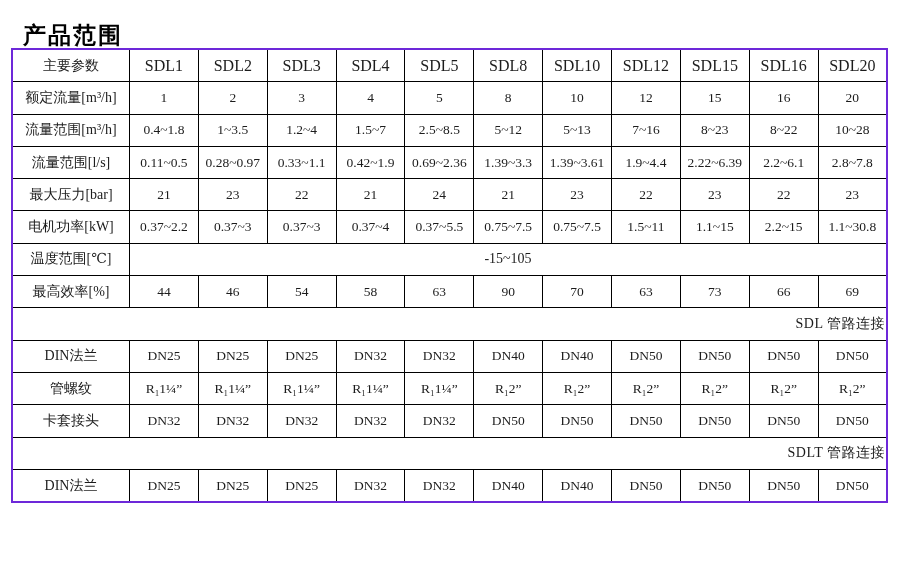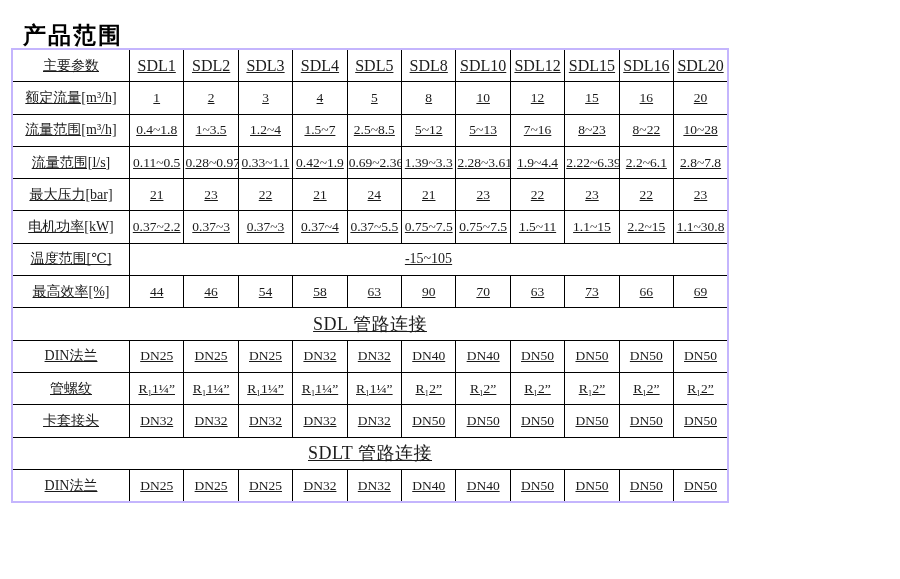--- a/index.html
+++ b/index.html
@@ -25,25 +25,24 @@
     margin: 13px;
     position: absolute;
     top: 7px;
     left: 10px;
     letter-spacing: 2px;
   }
   table.spec-table {
     position: absolute;
     top: 48px;
     left: 11px;
-    width: 718px;
+    width: 877px;
     border-collapse: collapse;
     table-layout: fixed;
-    border: 2px solid #c4b5fd;
-    text-decoration: underline;
+    border: 2px solid #6d28d9;
   }
   .spec-table th,
   .spec-table td {
     border: 1px solid #000000;
     text-align: center;
     vertical-align: middle;
     height: 31.3px;
     padding: 0 1px;
     font-size: 13.5px;
     font-weight: normal;
@@ -52,22 +51,23 @@
     color: #1c1c1c;
   }
   .spec-table th {
     font-size: 16px;
   }
   .spec-table .label-col {
     width: 114px;
     font-size: 14px;
   }
   .spec-table td.section-cell {
-    font-size: 18px;
+    font-size: 14px;
     letter-spacing: 0.5px;
+    text-align: right;
   }
   .spec-table td.merged-cell {
     font-size: 14px;
   }
 </style>
 </head>
 <body>
 
 <div class="page">
   <h1 class="title">产品范围</h1>
@@ -119,21 +119,21 @@
           <td>10~28</td>
         </tr>
         <tr>
           <td class="label-col">流量范围[l/s]</td>
           <td>0.11~0.5</td>
           <td>0.28~0.97</td>
           <td>0.33~1.1</td>
           <td>0.42~1.9</td>
           <td>0.69~2.36</td>
           <td>1.39~3.3</td>
-          <td>2.28~3.61</td>
+          <td>1.39~3.61</td>
           <td>1.9~4.4</td>
           <td>2.22~6.39</td>
           <td>2.2~6.1</td>
           <td>2.8~7.8</td>
         </tr>
         <tr>
           <td class="label-col">最大压力[bar]</td>
           <td>21</td>
           <td>23</td>
           <td>22</td>

